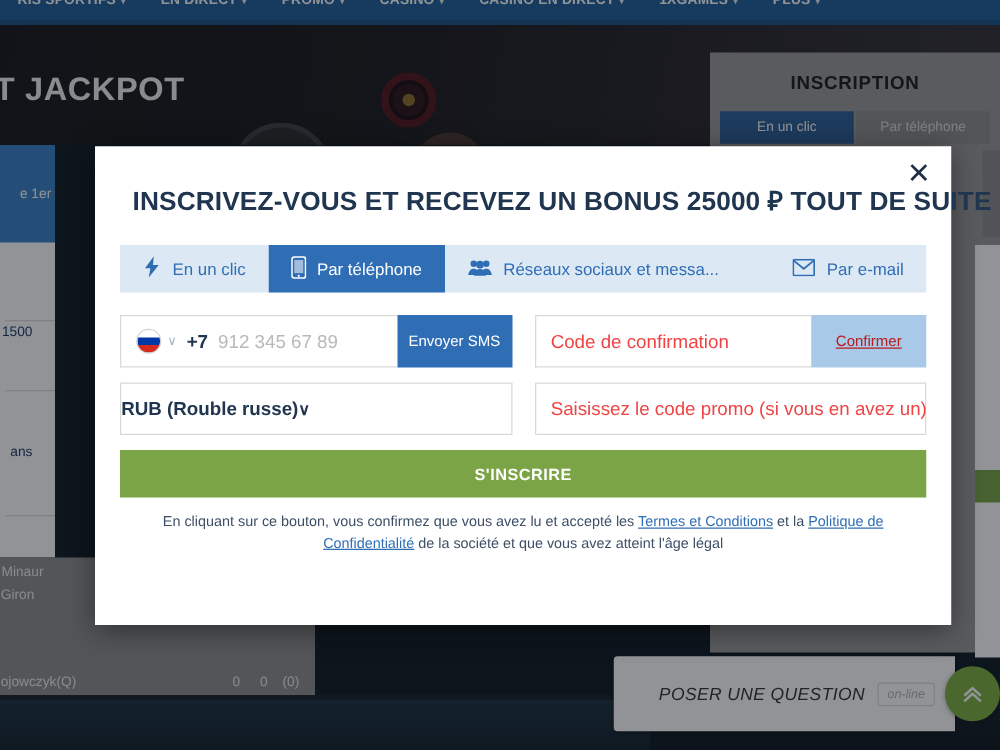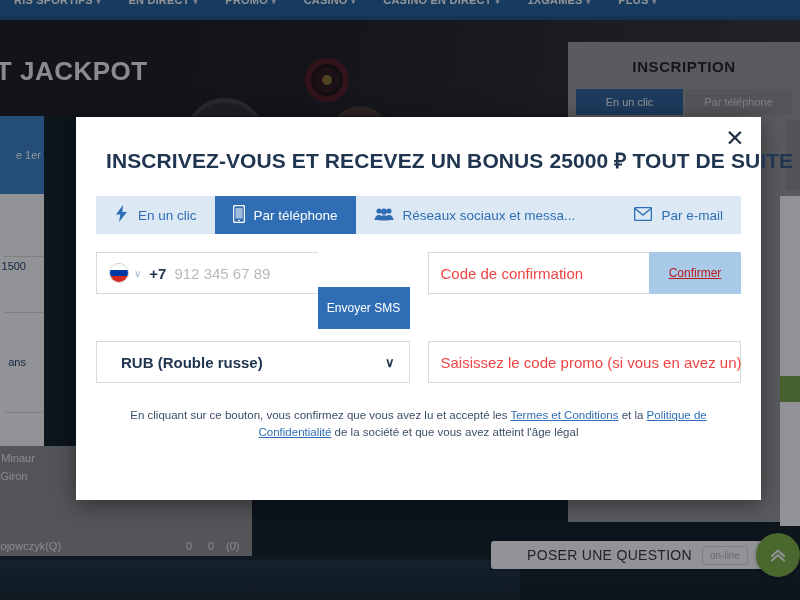--- a/index.html
+++ b/index.html
@@ -140,23 +140,24 @@
   .right-grey-bar {
     position:absolute; right:0; top:120px; width:14px; height:70px; background:#8a8a8a;
   }
 
   
   .chat {
     position: absolute; right: 0px; bottom: 24px;
     height: 42px; display: flex; align-items: center;
   }
   .chat-bar {
-    background: #ffffff; height: 28px; display:flex; align-items:center;
+    background: #ffffff; height: 60px; display:flex; align-items:center;
     padding: 0 16px 0 36px; border-radius: 3px 0 0 3px;
     box-shadow: 0 1px 4px rgba(0,0,0,.4);
+    font-style: italic;
   }
   .chat-label {
     font-size: 14px; color:#333; letter-spacing:.3px; white-space:nowrap;
   }
   .chat-badge {
     margin-left: 10px; font-size: 10px; color:#b5b5b5;
     border:1px solid #dcdcdc; border-radius: 3px; padding: 3px 7px;
   }
   .chat-round {
     width: 44px; height: 44px; border-radius: 50%;
@@ -225,27 +226,27 @@
   .flag .b { background:#0039a6; }
   .flag .r { background:#d52b1e; }
   .chev-s { margin: 0 8px 0 5px; color:#9fb0c4; font-size: 10px; }
   .ccode { color:#20354f; font-size: 15px; font-weight:bold; margin-right: 8px; }
 
   .sidebtn {
     flex: 0 0 92px; height: 42px; border:none; cursor:pointer;
     color:#ffffff; font-size: 12px; display:flex;
     align-items:center; justify-content:center; white-space:nowrap;
   }
-  .sidebtn.primary { background:#2f6eb5;margin-top:35px; }
+  .sidebtn.primary { background:#2f6eb5; }
   .sidebtn.disabled { background:#a9c9e8; color:#b91c1c;text-decoration:underline; }
 
   .selectbox {
     flex:1; height: 42px; border:1px solid #d9d9d9; background:#fff;
-    display:flex; align-items:center; justify-content:space-between;
-    padding: 0 14px 0 24px; cursor:pointer; min-width:0;
+    display:flex; align-items:center; 
+    padding: 0 14px 0 0; cursor:pointer; min-width:0;
   }
   .selectbox .chev { color:#20354f; font-size: 13px; font-weight:bold; }
 
   .submit {
     display:block; width: 100%; height: 38px; margin-top: 4px;
     background:#7ba446; border:none; cursor:pointer;
     color:#ffffff; font-size: 13px; font-weight:bold; letter-spacing:.4px;
   }
   .legal {
     text-align:center; color:#3d4f66; font-size: 11.5px;
@@ -455,19 +456,20 @@
             <span class="chev">∨</span>
           </div>
         </div>
         <div class="half">
           <div class="inputbox">
             <span class="val-reg">Saisissez le code promo (si vous en avez un)</span>
           </div>
         </div>
       </div>
 
+      <button class="submit">S'INSCRIRE</button>
 
       <div class="legal">
         <span>En cliquant sur ce bouton, vous confirmez que vous avez lu et accepté les </span><a>Termes et Conditions</a><span> et la </span><a>Politique de Confidentialité</a><span> de la société et que vous avez atteint l'âge légal</span>
       </div>
     </div>
   </div>
 </div>
 
 </body></html>

